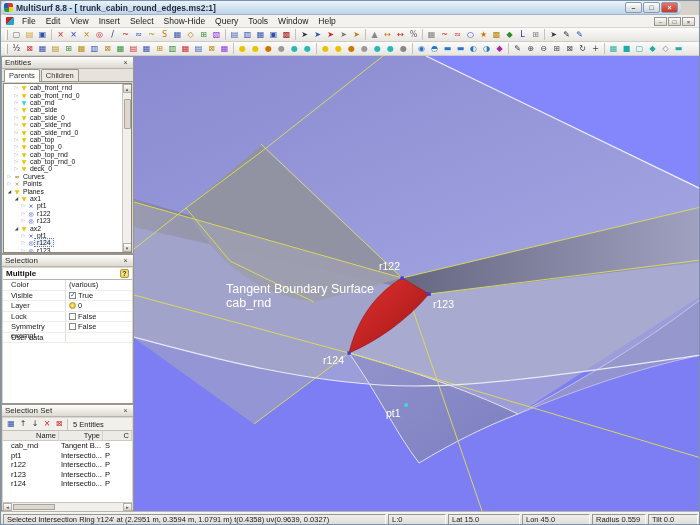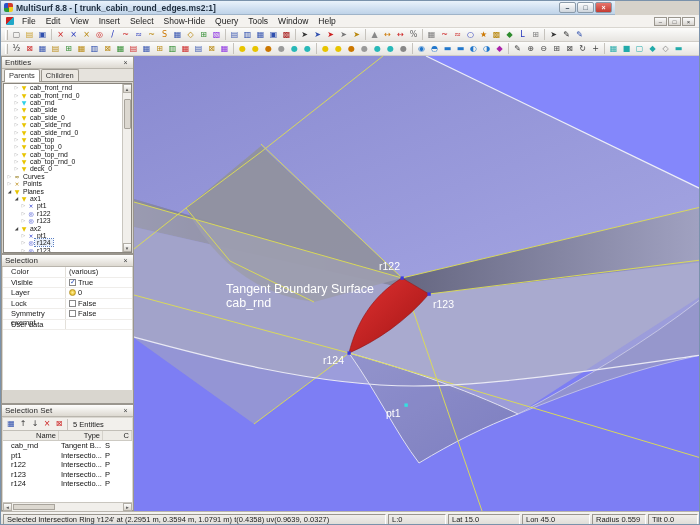--- a/index.html
+++ b/index.html
@@ -1,24 +1,24 @@
 <!DOCTYPE html>
 <html style="--viewport-bg: #7c7df2; --viewport-sky: #8487fb; --edge-yellow: #dcdc55; --edge-white: #e9e9f4; --red-patch: #c81f1f; --marker-blue: #3c3cdd; --marker-cyan: #35e0e0; --label-white: #ffffff; --titlebar-blue: #cfdff0;"><head>
 <meta charset="utf-8">
 <style>
   html,body{margin:0;padding:0;background:#444;}
   *{box-sizing:border-box;}
   .app{position:relative;width:700px;height:525px;background:#d6d2ca;
        font-family:"Liberation Sans",sans-serif;overflow:hidden;
        border:1px solid #7a92ab;}
   
-  .titlebar{position:absolute;left:0;top:0;width:614px;height:14px;
+  .titlebar{position:absolute;left:0;top:0;width:680px;height:14px;
     background:linear-gradient(#eaf2fb,#cfdff0 60%,#bfd3e8);
     border-bottom:1px solid #9fb4c9;display:flex;align-items:center;
-    padding:0 3px;font-size:8.5px;font-weight:bold;color:#1d2c3d;}
+    padding:0 3px;font-size:8.5px;font-weight:bold;color:#1d2c3d;border-radius:6px;}
   .appicon{width:9px;height:9px;margin-right:3px;
     background:conic-gradient(#d23a2a 0 25%,#f0d020 0 50%,#2a9a3a 0 75%,#2a52c8 0);
     border-radius:2px;flex:0 0 auto;}
   .wbtns{margin-left:auto;display:flex;gap:1px;}
   .wbtn{width:17px;height:11px;font-size:7px;line-height:9px;text-align:center;
     background:linear-gradient(#fdfdfd,#cfd6dd);border:1px solid #8a9aa9;
     border-radius:2px;color:#234;}
   .wbtn.close{background:linear-gradient(#e8746b,#c23b32);color:#fff;}
   
   .menubar{position:absolute;left:0;top:14px;width:700px;height:13px;
@@ -594,20 +594,24 @@
           <span class="varrow">▼</span>
         </div>
       </div>
     </div>
 
     <div class="panel panel-props">
       <div class="ptitle">
         <span>Selection</span>
         <span class="pclose">×</span>
       </div>
+      <div class="phead">
+        <span>Multiple</span>
+        <span class="phelp">?</span>
+      </div>
       <div class="pbody" id="prows">
           <div class="prow">
             <span class="plabel">Color</span>
             <span class="pvalue">
               <span>(various)</span>
             </span>
           </div>
           <div class="prow">
             <span class="plabel">Visible</span>
             <span class="pvalue">

